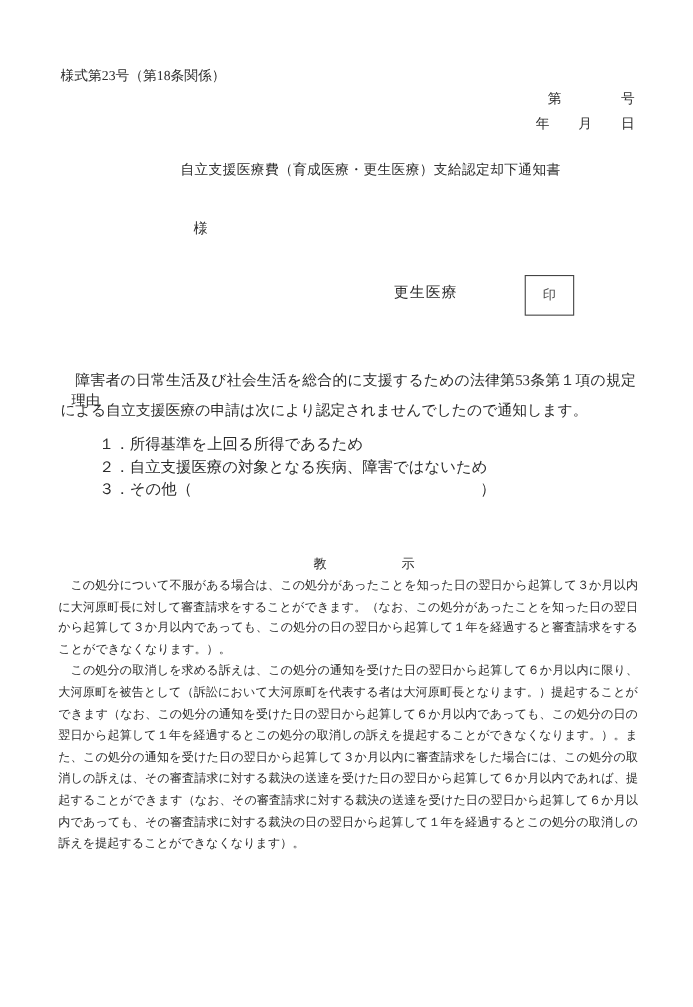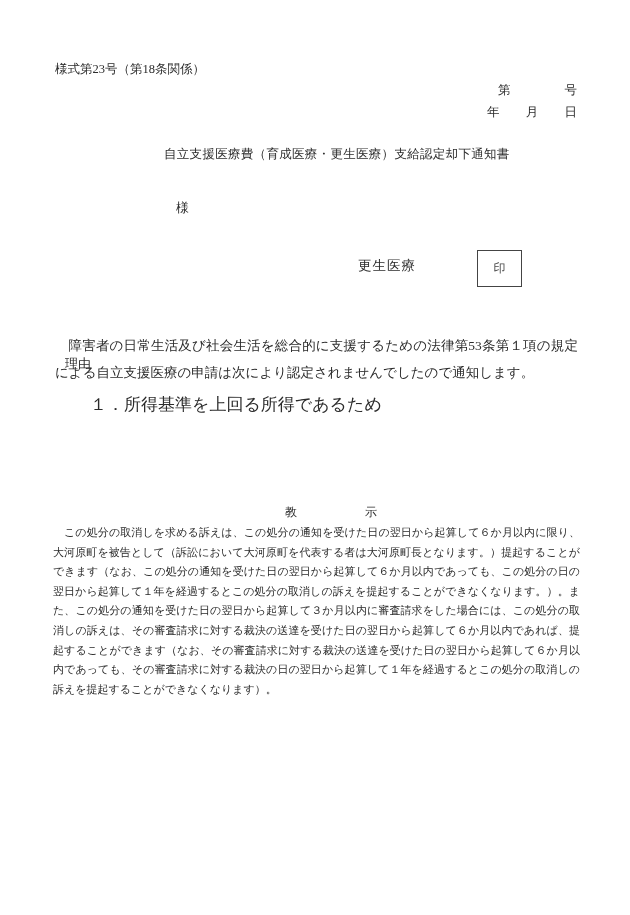--- a/index.html
+++ b/index.html
@@ -58,21 +58,21 @@
     font-size: 13.5px; line-height: 27px;
     text-align: justify;
     text-indent: 1em;
   }
   .reasons-label {
     left: 65px; top: 356px;
     font-size: 13px; line-height: 16px;
   }
   .reasons-list {
     left: 90px; top: 395px; width: 420px;
-    font-size: 17px; line-height: 20.5px;
+    font-size: 14px; line-height: 20.5px;
   }
   .reason-row { white-space: nowrap; }
   .paren-spacer {
     display: inline-block;
     width: 262px;
     height: 1px;
   }
   .guidance-heading {
     left: 285px; top: 505px; width: 92px;
     display: flex; justify-content: space-between;
@@ -116,24 +116,29 @@
   <div class="abs seal-box">
     <span>印</span>
   </div>
 
   <div class="abs body-paragraph">障害者の日常生活及び社会生活を総合的に支援するための法律第53条第１項の規定による自立支援医療の申請は次により認定されませんでしたので通知します。</div>
 
   <div class="abs reasons-label">理由</div>
 
   <div class="abs reasons-list">
     <div class="reason-row">１．所得基準を上回る所得であるため</div>
+    <div class="reason-row">２．自立支援医療の対象となる疾病、障害ではないため</div>
+    <div class="reason-row">
+      <span>３．その他（</span><span class="paren-spacer"></span><span>）</span>
+    </div>
   </div>
 
   <div class="abs guidance-heading">
     <span>教</span>
     <span>示</span>
   </div>
 
   <div class="abs guidance-text">
+    <p>この処分について不服がある場合は、この処分があったことを知った日の翌日から起算して３か月以内に大河原町長に対して審査請求をすることができます。（なお、この処分があったことを知った日の翌日から起算して３か月以内であっても、この処分の日の翌日から起算して１年を経過すると審査請求をすることができなくなります。）。</p>
     <p>この処分の取消しを求める訴えは、この処分の通知を受けた日の翌日から起算して６か月以内に限り、大河原町を被告として（訴訟において大河原町を代表する者は大河原町長となります。）提起することができます（なお、この処分の通知を受けた日の翌日から起算して６か月以内であっても、この処分の日の翌日から起算して１年を経過するとこの処分の取消しの訴えを提起することができなくなります。）。また、この処分の通知を受けた日の翌日から起算して３か月以内に審査請求をした場合には、この処分の取消しの訴えは、その審査請求に対する裁決の送達を受けた日の翌日から起算して６か月以内であれば、提起することができます（なお、その審査請求に対する裁決の送達を受けた日の翌日から起算して６か月以内であっても、その審査請求に対する裁決の日の翌日から起算して１年を経過するとこの処分の取消しの訴えを提起することができなくなります）。</p>
   </div>
 
 </div>
 
 </body></html>

